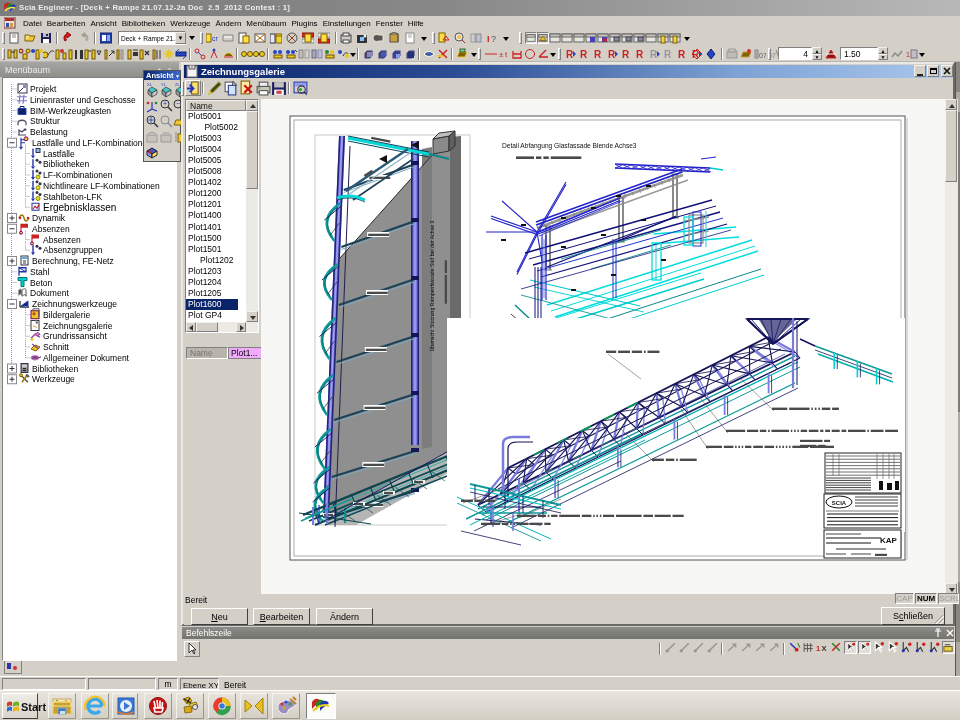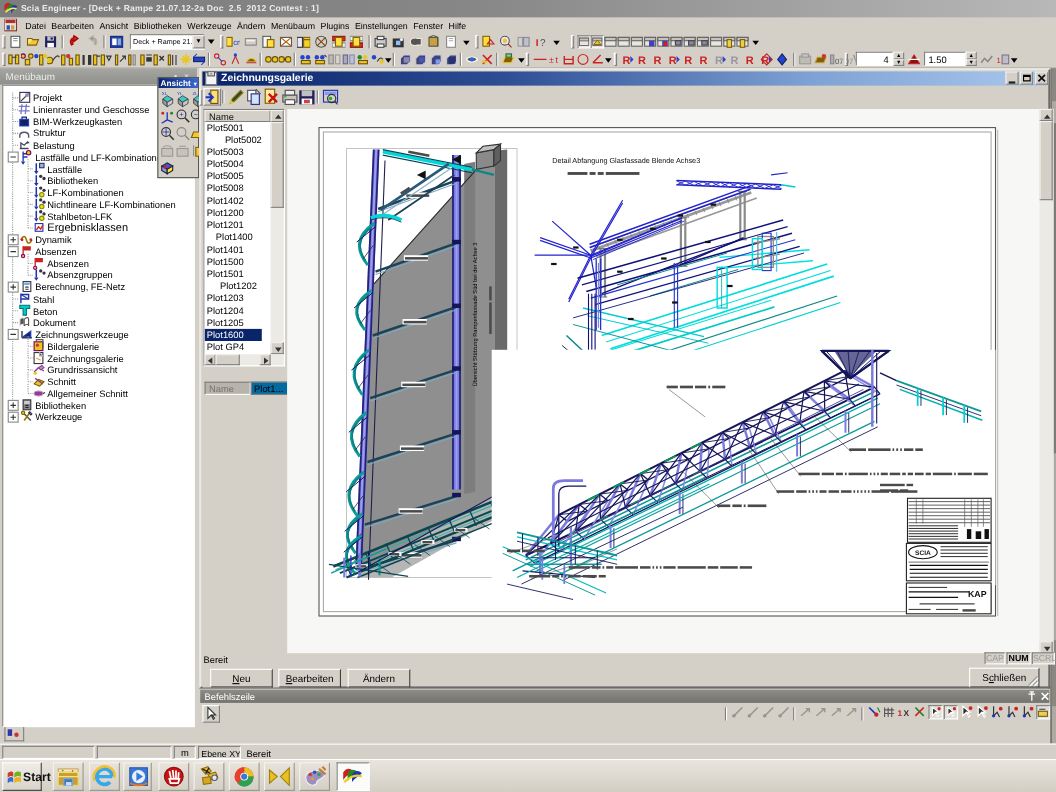--- a/index.html
+++ b/index.html
@@ -686,21 +686,21 @@
       <span class="abs" style="left:40px;top:167.25px;font-size:8.5px;white-space:nowrap;">Absenzgruppen</span>
       <span class="abs" style="left:29px;top:178.0px;font-size:8.5px;white-space:nowrap;">Berechnung, FE-Netz</span>
       <span class="abs" style="left:27px;top:188.75px;font-size:8.5px;white-space:nowrap;">Stahl</span>
       <span class="abs" style="left:27px;top:199.5px;font-size:8.5px;white-space:nowrap;">Beton</span>
       <span class="abs" style="left:27px;top:210.25px;font-size:8.5px;white-space:nowrap;">Dokument</span>
       <span class="abs" style="left:29px;top:221.0px;font-size:8.5px;white-space:nowrap;">Zeichnungswerkzeuge</span>
       <span class="abs" style="left:40px;top:231.75px;font-size:8.5px;white-space:nowrap;">Bildergalerie</span>
       <span class="abs" style="left:40px;top:242.5px;font-size:8.5px;white-space:nowrap;">Zeichnungsgalerie</span>
       <span class="abs" style="left:40px;top:253.25px;font-size:8.5px;white-space:nowrap;">Grundrissansicht</span>
       <span class="abs" style="left:40px;top:264.0px;font-size:8.5px;white-space:nowrap;">Schnitt</span>
-      <span class="abs" style="left:40px;top:274.75px;font-size:8.5px;white-space:nowrap;">Allgemeiner Schnitt</span>
+      <span class="abs" style="left:40px;top:274.75px;font-size:8.5px;white-space:nowrap;">Allgemeiner Dokument</span>
       <span class="abs" style="left:29px;top:285.5px;font-size:8.5px;white-space:nowrap;">Bibliotheken</span>
       <span class="abs" style="left:29px;top:296.25px;font-size:8.5px;white-space:nowrap;">Werkzeuge</span>
     </div>
     <div class="abs" style="left:4px;top:599px;width:18px;height:13px;background:#d4d0c8;border:1px solid #808080;border-top:none;">
 <svg width="16" height="11" viewBox="0 0 16 11">
         <rect x="2" y="2" width="4" height="6" fill="#3333aa"></rect>
         <circle cx="10" cy="7" r="2" fill="#cc3333"></circle>
       </svg>
 </div>
 </div>
@@ -773,21 +773,21 @@
         <div class="abs" style="left:0;top:11px;width:60px;height:212px;overflow:hidden;font-size:8.5px;background:#fff;">
           <div style="position:absolute;left:0px;top:0px;width:52px;height:11px;padding-left:2px;white-space:nowrap;">Plot5001</div>
           <div style="position:absolute;left:0px;top:11.05px;width:52px;height:11px;padding-left:2px;white-space:nowrap;text-align:right;">Plot5002</div>
           <div style="position:absolute;left:0px;top:22.1px;width:52px;height:11px;padding-left:2px;white-space:nowrap;">Plot5003</div>
           <div style="position:absolute;left:0px;top:33.150000000000006px;width:52px;height:11px;padding-left:2px;white-space:nowrap;">Plot5004</div>
           <div style="position:absolute;left:0px;top:44.2px;width:52px;height:11px;padding-left:2px;white-space:nowrap;">Plot5005</div>
           <div style="position:absolute;left:0px;top:55.25px;width:52px;height:11px;padding-left:2px;white-space:nowrap;">Plot5008</div>
           <div style="position:absolute;left:0px;top:66.3px;width:52px;height:11px;padding-left:2px;white-space:nowrap;">Plot1402</div>
           <div style="position:absolute;left:0px;top:77.35px;width:52px;height:11px;padding-left:2px;white-space:nowrap;">Plot1200</div>
           <div style="position:absolute;left:0px;top:88.39999999999999px;width:52px;height:11px;padding-left:2px;white-space:nowrap;">Plot1201</div>
-          <div style="position:absolute;left:0px;top:99.44999999999999px;width:52px;height:11px;padding-left:2px;white-space:nowrap;text-align:center;">Plot1400</div>
+          <div style="position:absolute;left:0px;top:99.44999999999999px;width:52px;height:11px;padding-left:2px;white-space:nowrap;">Plot1400</div>
           <div style="position:absolute;left:0px;top:110.49999999999999px;width:52px;height:11px;padding-left:2px;white-space:nowrap;">Plot1401</div>
           <div style="position:absolute;left:0px;top:121.54999999999998px;width:52px;height:11px;padding-left:2px;white-space:nowrap;">Plot1500</div>
           <div style="position:absolute;left:0px;top:132.6px;width:52px;height:11px;padding-left:2px;white-space:nowrap;">Plot1501</div>
           <div style="position:absolute;left:0px;top:143.65px;width:52px;height:11px;padding-left:14px;white-space:nowrap;">Plot1202</div>
           <div style="position:absolute;left:0px;top:154.70000000000002px;width:52px;height:11px;padding-left:2px;white-space:nowrap;">Plot1203</div>
           <div style="position:absolute;left:0px;top:165.75000000000003px;width:52px;height:11px;padding-left:2px;white-space:nowrap;">Plot1204</div>
           <div style="position:absolute;left:0px;top:176.80000000000004px;width:52px;height:11px;padding-left:2px;white-space:nowrap;">Plot1205</div>
           <div style="position:absolute;left:0px;top:187.85000000000005px;width:52px;height:11px;background:#0a246a;color:#fff;padding-left:2px;white-space:nowrap;">Plot1600</div>
           <div style="position:absolute;left:0px;top:198.90000000000006px;width:52px;height:11px;padding-left:2px;white-space:nowrap;">Plot GP4</div>
           <div style="position:absolute;left:0px;top:209.95000000000007px;width:52px;height:11px;padding-left:2px;white-space:nowrap;">Plot GP3</div>
@@ -803,21 +803,21 @@
             <div style="position:absolute;left:2px;top:2px;width:0;height:0;border-top:3px solid transparent;border-bottom:3px solid transparent;border-right:4px solid #333;"></div>
           </div>
 <div class="raised2 abs" style="left:10px;top:0;width:22px;height:10px;"></div>
 <div class="raised2 abs" style="left:50px;top:0;width:10px;height:10px;">
             <div style="position:absolute;left:3px;top:2px;width:0;height:0;border-top:3px solid transparent;border-bottom:3px solid transparent;border-left:4px solid #333;"></div>
           </div>
 </div>
 </div>
       <div class="abs" style="left:1px;top:248px;width:76px;height:13px;">
 <div class="sunken abs" style="left:1px;top:0;width:42px;height:12px;background:#b8b4ac;color:#78746c;font-size:8.5px;padding:0px 0 0 3px;">Name</div>
-<div class="abs" style="left:43px;top:0;width:33px;height:12px;background:#0369a1;font-size:8.5px;padding:0px 0 0 2px;border:1px solid #808080;border-right:none;">Plot1...</div>
+<div class="abs" style="left:43px;top:0;width:33px;height:12px;background:#f0abfc;font-size:8.5px;padding:0px 0 0 2px;border:1px solid #808080;border-right:none;">Plot1...</div>
 </div>
 </div>
 </div>
 <div class="abs" style="left:143px;top:70px;width:38px;height:92px;background:#d4d0c8;border:1px solid #555;z-index:19;">
 <div class="abs" style="left:0;top:0;width:36px;height:9px;background:linear-gradient(90deg,#0a246a,#3a6ad0);color:#fff;font-weight:bold;font-size:7.5px;padding-left:2px;line-height:9px;">Ansicht<span style="font-size:5px;"> ▼</span></div>
 <svg class="abs" style="left:1px;top:11px" width="36" height="78" viewBox="0 0 36 78">
       <g transform="translate(1,3)">
         <path d="M2 5 L6 2 L11 5 L6 8 Z" fill="#40c8c8" stroke="#333" stroke-width="0.7"></path>
         <path d="M2 5 L2 9 L6 12 L6 8 Z" fill="#9a9a9a" stroke="#333" stroke-width="0.7"></path>
         <path d="M11 5 L11 9 L6 12 L6 8 Z" fill="#c8c8c8" stroke="#333" stroke-width="0.7"></path>

